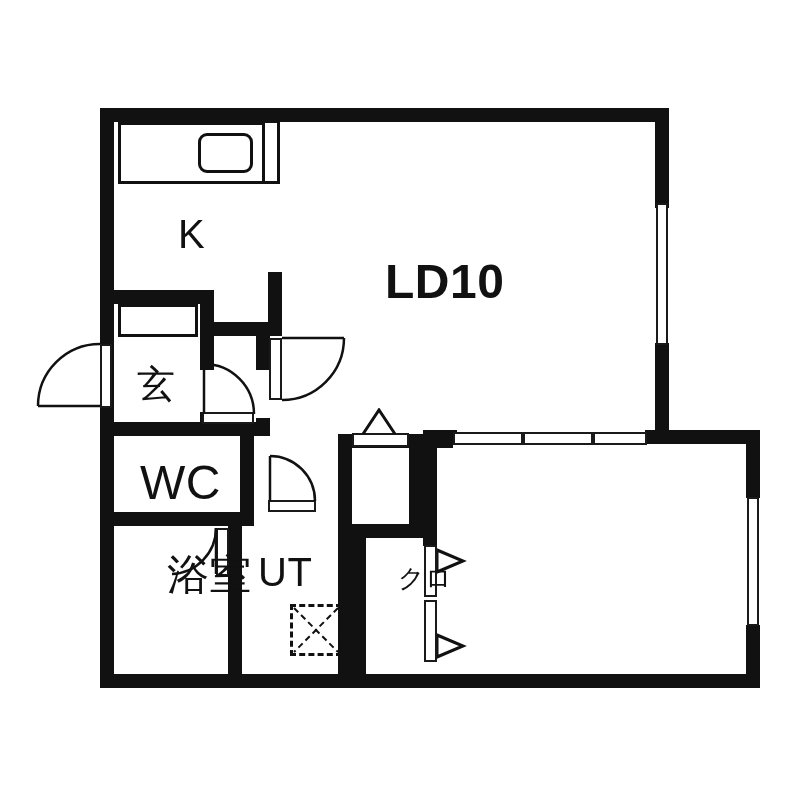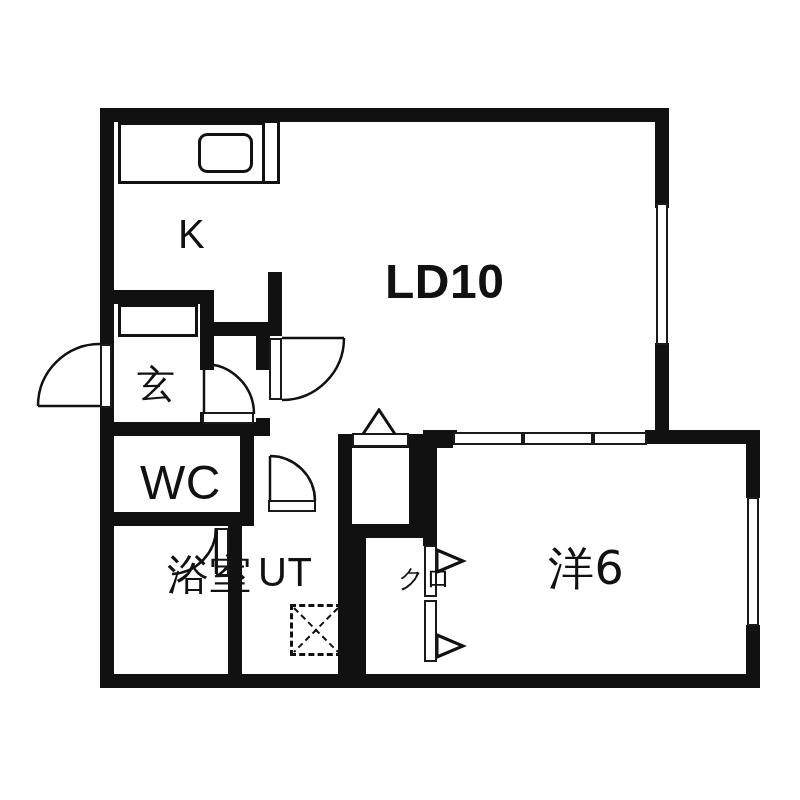--- a/index.html
+++ b/index.html
@@ -211,15 +211,14 @@
   <div class="room-label lbl-cjk" style="left:137px; top:365px; font-size:38px;">玄</div>
 
   <div class="room-label lbl-lat" style="left:140px; top:459px; font-size:48px;">WC</div>
 
   <div class="room-label lbl-cjk" style="left:141px; top:551px; font-size:42px; width:44px; line-height:48px; text-align:left;margin-left:26px;">浴室</div>
 
   <div class="room-label lbl-lat" style="left:258px; top:552px; font-size:40px;">UT</div>
 
   <div class="room-label lbl-cjk" style="left:398px; top:557px; font-size:26px; width:38px; line-height:44px; text-align:center;font-family:Liberation Serif, serif;">クロ</div>
 
-  <div class="room-label lbl-cjk" style="left:548px; top:545px; font-size:46px;">洋6</div>
 
 </div>
 
 </body></html>

